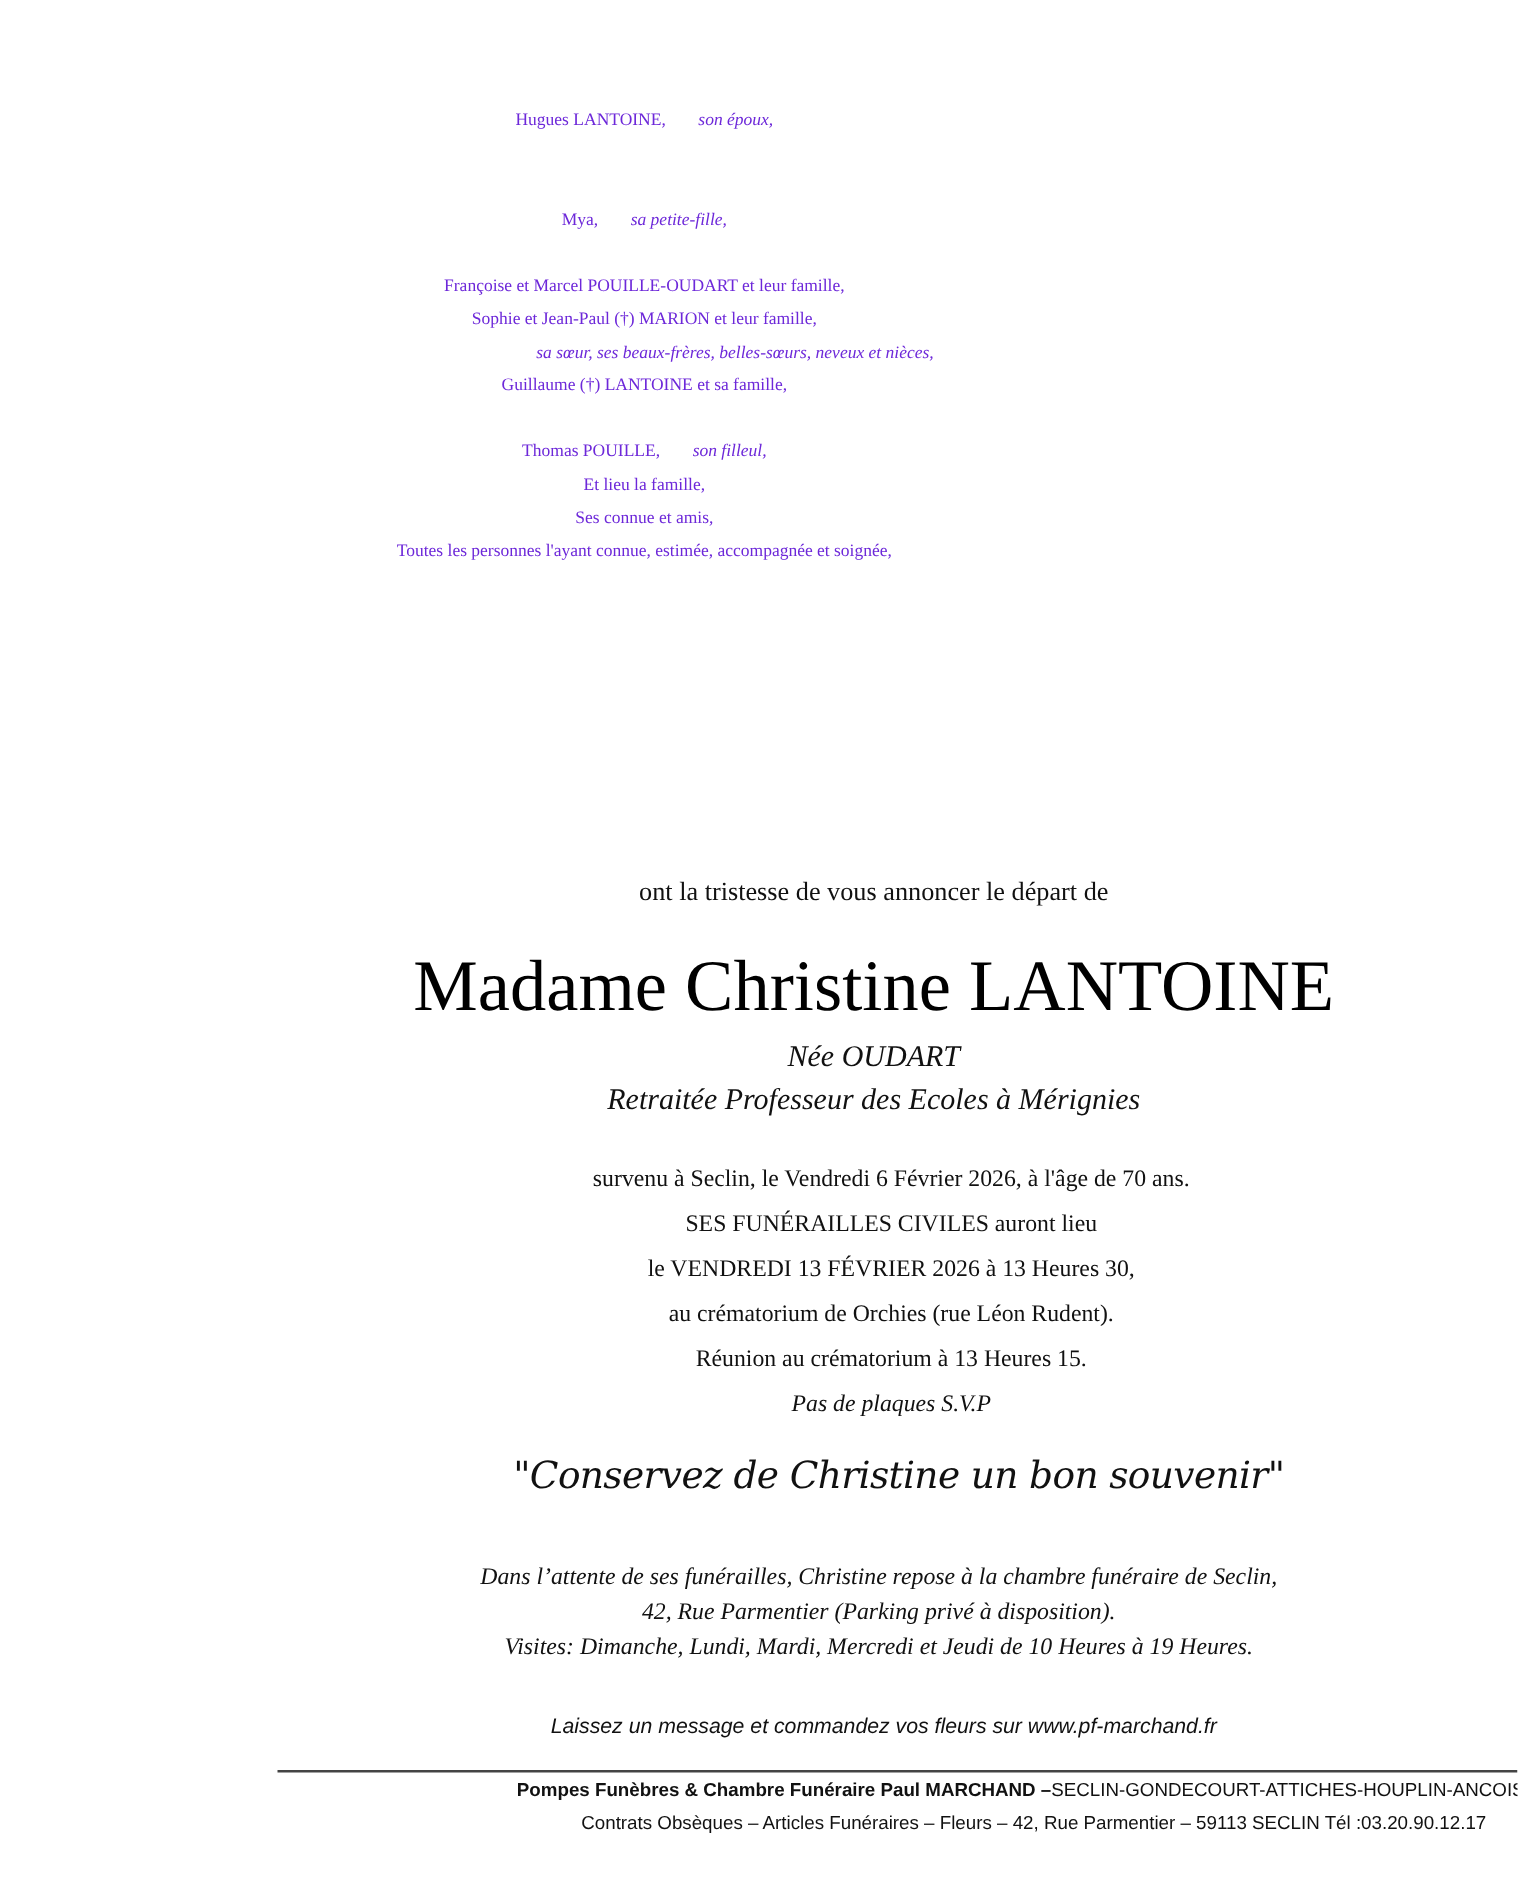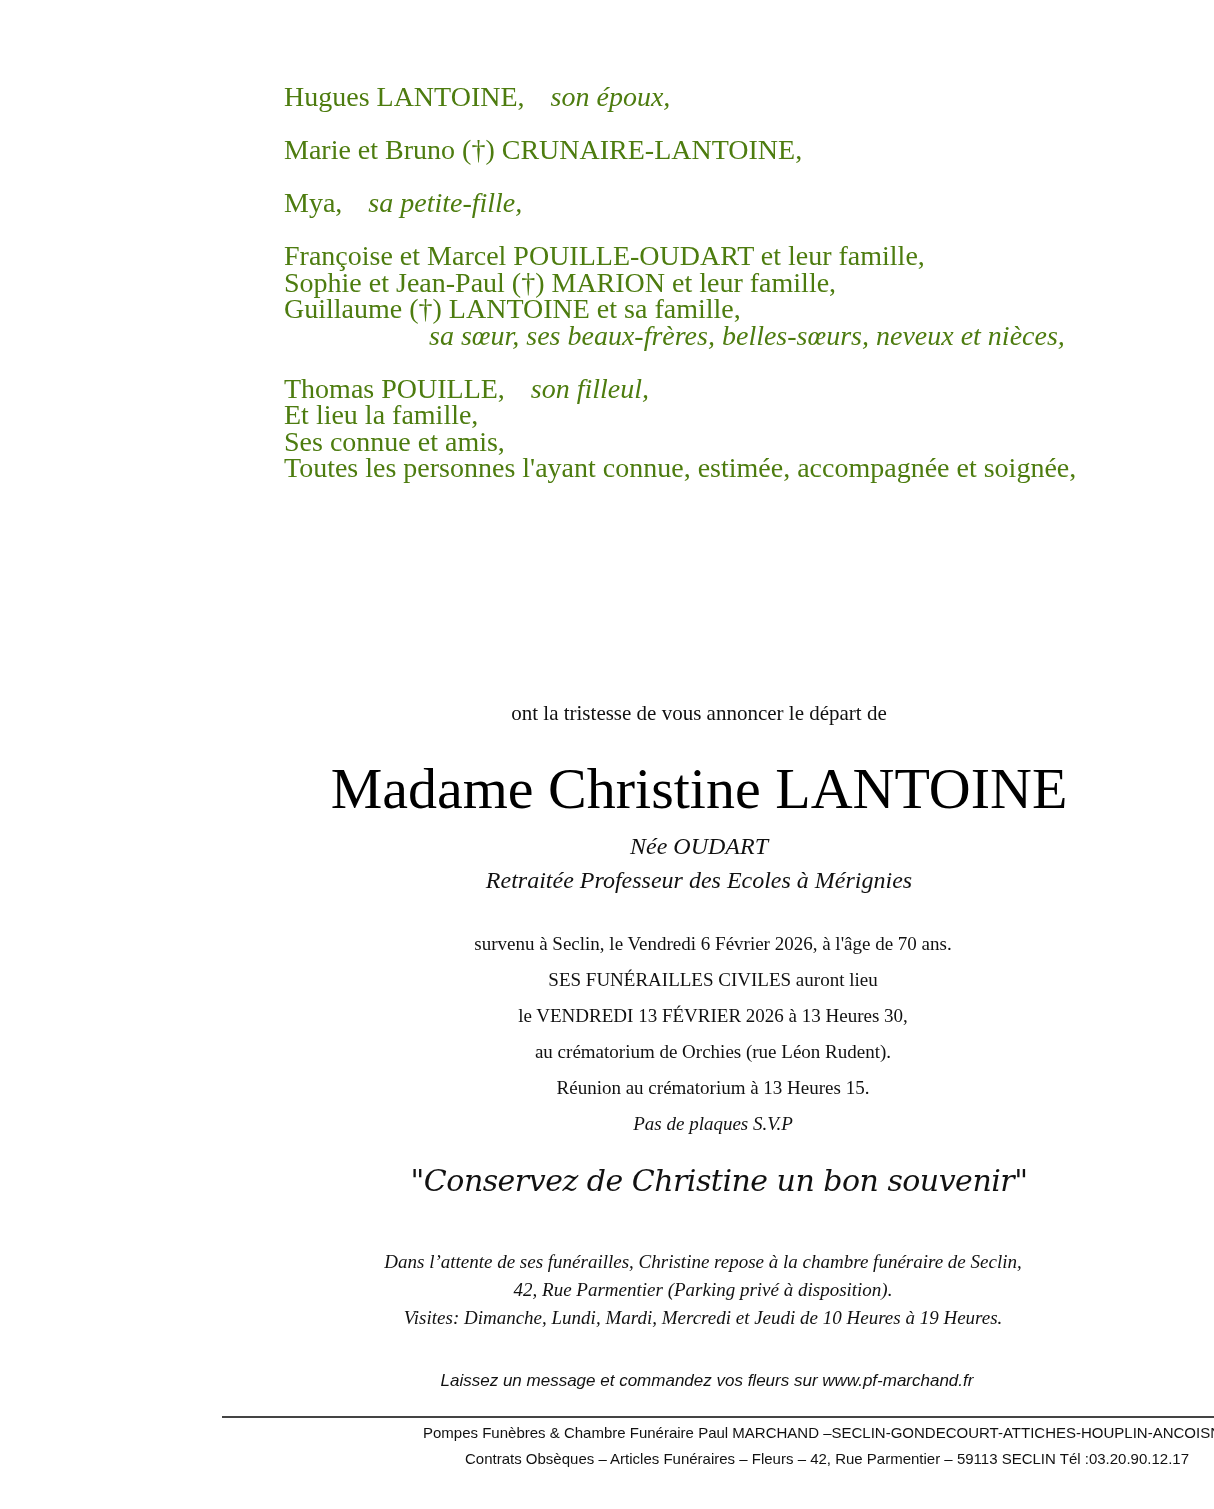--- a/index.html
+++ b/index.html
@@ -12,23 +12,24 @@
       height: 1509px;
       position: relative;
       overflow: hidden;
       font-family: "Liberation Serif", serif;
       color: #000;
     }
     .family {
       position: absolute;
       left: 284px;
       top: 84px;
-      color: #4d7c0f;
-      font-size: 28px;
+      color: #6d28d9;
+      font-size: 14px;
       line-height: 26.5px;
+      text-align: center;
     }
     .family .line { white-space: nowrap; height: 26.5px; }
     .family .gap { height: 26.5px; }
     .family .role { font-style: italic; margin-left: 26px; }
     .family .role-indent { font-style: italic; padding-left: 145px; }
 
     .center {
       position: absolute;
       left: 0;
       width: 1214px;
@@ -73,46 +74,45 @@
       width: 992px;
       height: 2px;
       background: #444;
     }
     .footer1 {
       top: 1424px; left: 220px;
       font-family: "Liberation Sans", sans-serif;
       font-size: 15px;
       color: #111;
     }
-    .footer1 b { font-weight: normal; }
+    .footer1 b { font-weight: bold; }
     .footer2 {
       top: 1450px; left: 220px;
       font-family: "Liberation Sans", sans-serif;
       font-size: 15px;
       color: #111;
     }
   </style>
 </head>
 <body>
 
 <div class="family">
   <div class="line">
     <span>Hugues LANTOINE,</span><span class="role">son époux,</span>
   </div>
   <div class="gap"></div>
-  <div class="line">Marie et Bruno (†) CRUNAIRE-LANTOINE,</div>
   <div class="gap"></div>
   <div class="line">
     <span>Mya,</span><span class="role">sa petite-fille,</span>
   </div>
   <div class="gap"></div>
   <div class="line">Françoise et Marcel POUILLE-OUDART et leur famille,</div>
   <div class="line">Sophie et Jean-Paul (†) MARION et leur famille,</div>
+  <div class="line role-indent">sa sœur, ses beaux-frères, belles-sœurs, neveux et nièces,</div>
   <div class="line">Guillaume (†) LANTOINE et sa famille,</div>
-  <div class="line role-indent">sa sœur, ses beaux-frères, belles-sœurs, neveux et nièces,</div>
   <div class="gap"></div>
   <div class="line">
     <span>Thomas POUILLE,</span><span class="role">son filleul,</span>
   </div>
   <div class="line">Et lieu la famille,</div>
   <div class="line">Ses connue et amis,</div>
   <div class="line">Toutes les personnes l'ayant connue, estimée, accompagnée et soignée,</div>
 </div>
 
 <div class="center announce">ont la tristesse de vous annoncer le départ de</div>

